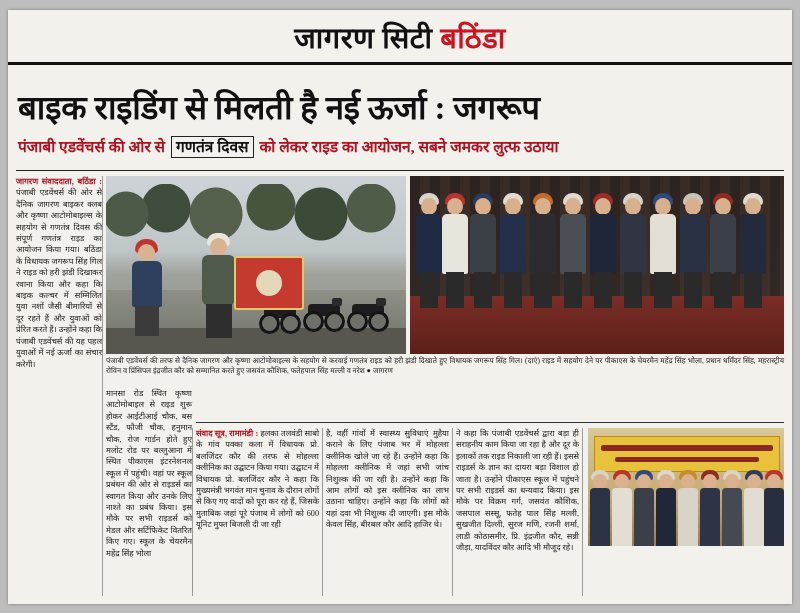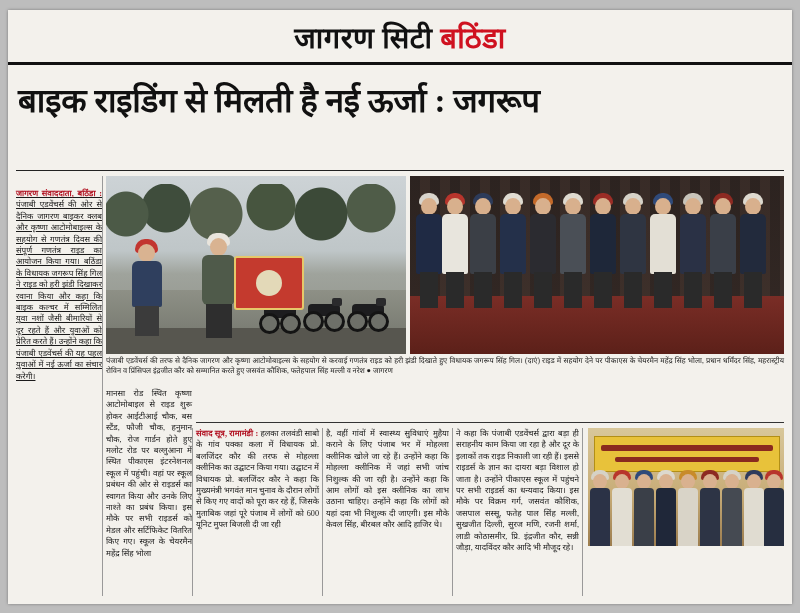--- a/index.html
+++ b/index.html
@@ -48,21 +48,21 @@
     color: #111;
     white-space: nowrap;
   }
   .masthead-text .accent {
     color: #cf1220;
   }
   
   .headline-wrap {
     position: absolute;
     left: 0;
-    top: 65px;
+    top: 72px;
     width: 784px;
     padding: 6px 10px 4px 10px;
     box-sizing: border-box;
   }
   .headline {
     font-family: "Liberation Serif", serif;
     font-weight: bold;
     font-size: 33px;
     line-height: 40px;
     color: #111;
@@ -97,24 +97,23 @@
   .content {
     position: absolute;
     left: 8px;
     top: 166px;
     width: 768px;
     height: 420px;
   }
   
   .col-left {
     position: absolute;
-    left: 0; top: 12px;
+    left: 0; top: 0;
     width: 86px;
     height: 420px;
-    text-decoration: underline;
   }
   .col-left2 {
     position: absolute;
     left: 90px; top: 212px;
     width: 86px;
     height: 208px;
   }
   .body-text {
     font-family: "Liberation Serif", serif;
     font-size: 8.2px;
@@ -283,20 +282,23 @@
 
 <div id="page">
   <div class="paper">
 
     <div class="masthead">
       <div class="masthead-text"><span>जागरण सिटी </span><span class="accent">बठिंडा</span></div>
     </div>
 
     <div class="headline-wrap">
       <div class="headline">बाइक राइडिंग से मिलती है नई ऊर्जा : जगरूप</div>
+      <div class="subhead">
+        <span>पंजाबी एडवेंचर्स की ओर से </span><span class="boxed">गणतंत्र दिवस</span><span> को लेकर राइड का आयोजन, सबने जमकर लुत्फ उठाया</span>
+      </div>
     </div>
     <div class="rule-thin"></div>
 
     <div class="content">
 
       <div class="col-left body-text">
         <span class="byline red">जागरण संवाददाता, बठिंडा :</span>
         <span>पंजाबी एडवेंचर्स की ओर से दैनिक जागरण बाइकर क्लब और कृष्णा आटोमोबाइल्स के सहयोग से गणतंत्र दिवस की संपूर्ण गणतंत्र राइड का आयोजन किया गया। बठिंडा के विधायक जगरूप सिंह गिल ने राइड को हरी झंडी दिखाकर रवाना किया और कहा कि बाइक कल्चर में सम्मिलित युवा नशों जैसी बीमारियों से दूर रहते हैं और युवाओं को प्रेरित करते हैं। उन्होंने कहा कि पंजाबी एडवेंचर्स की यह पहल युवाओं में नई ऊर्जा का संचार करेगी।</span>
       </div>
 

